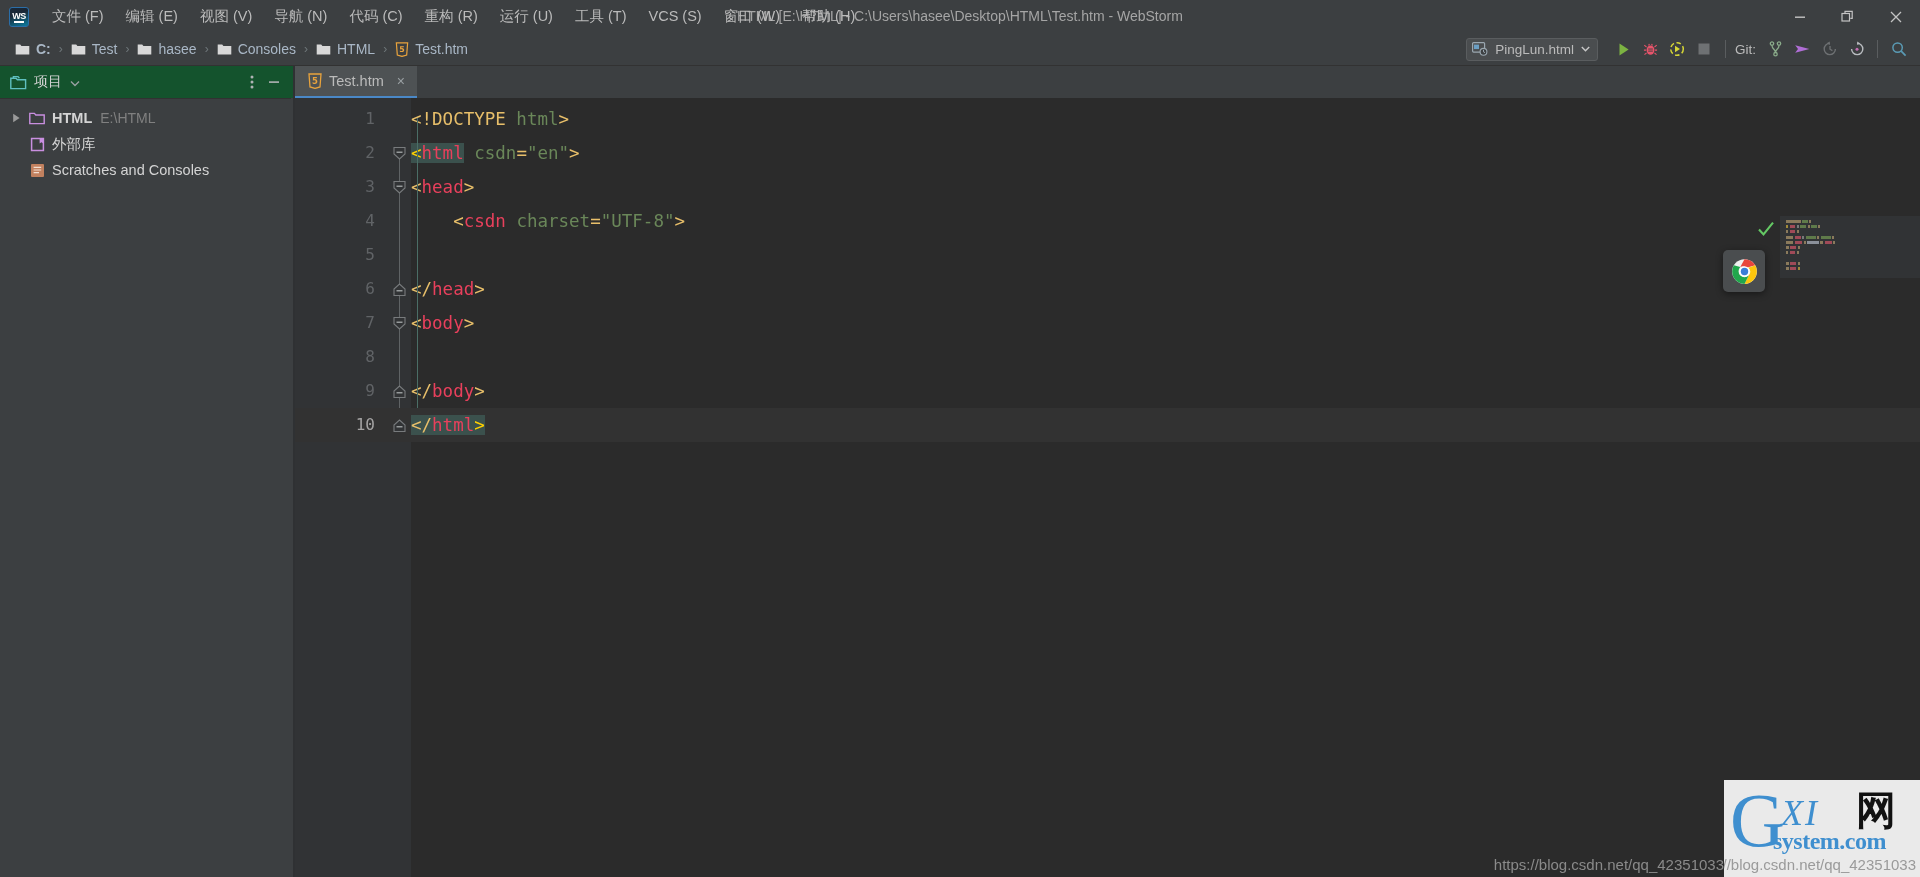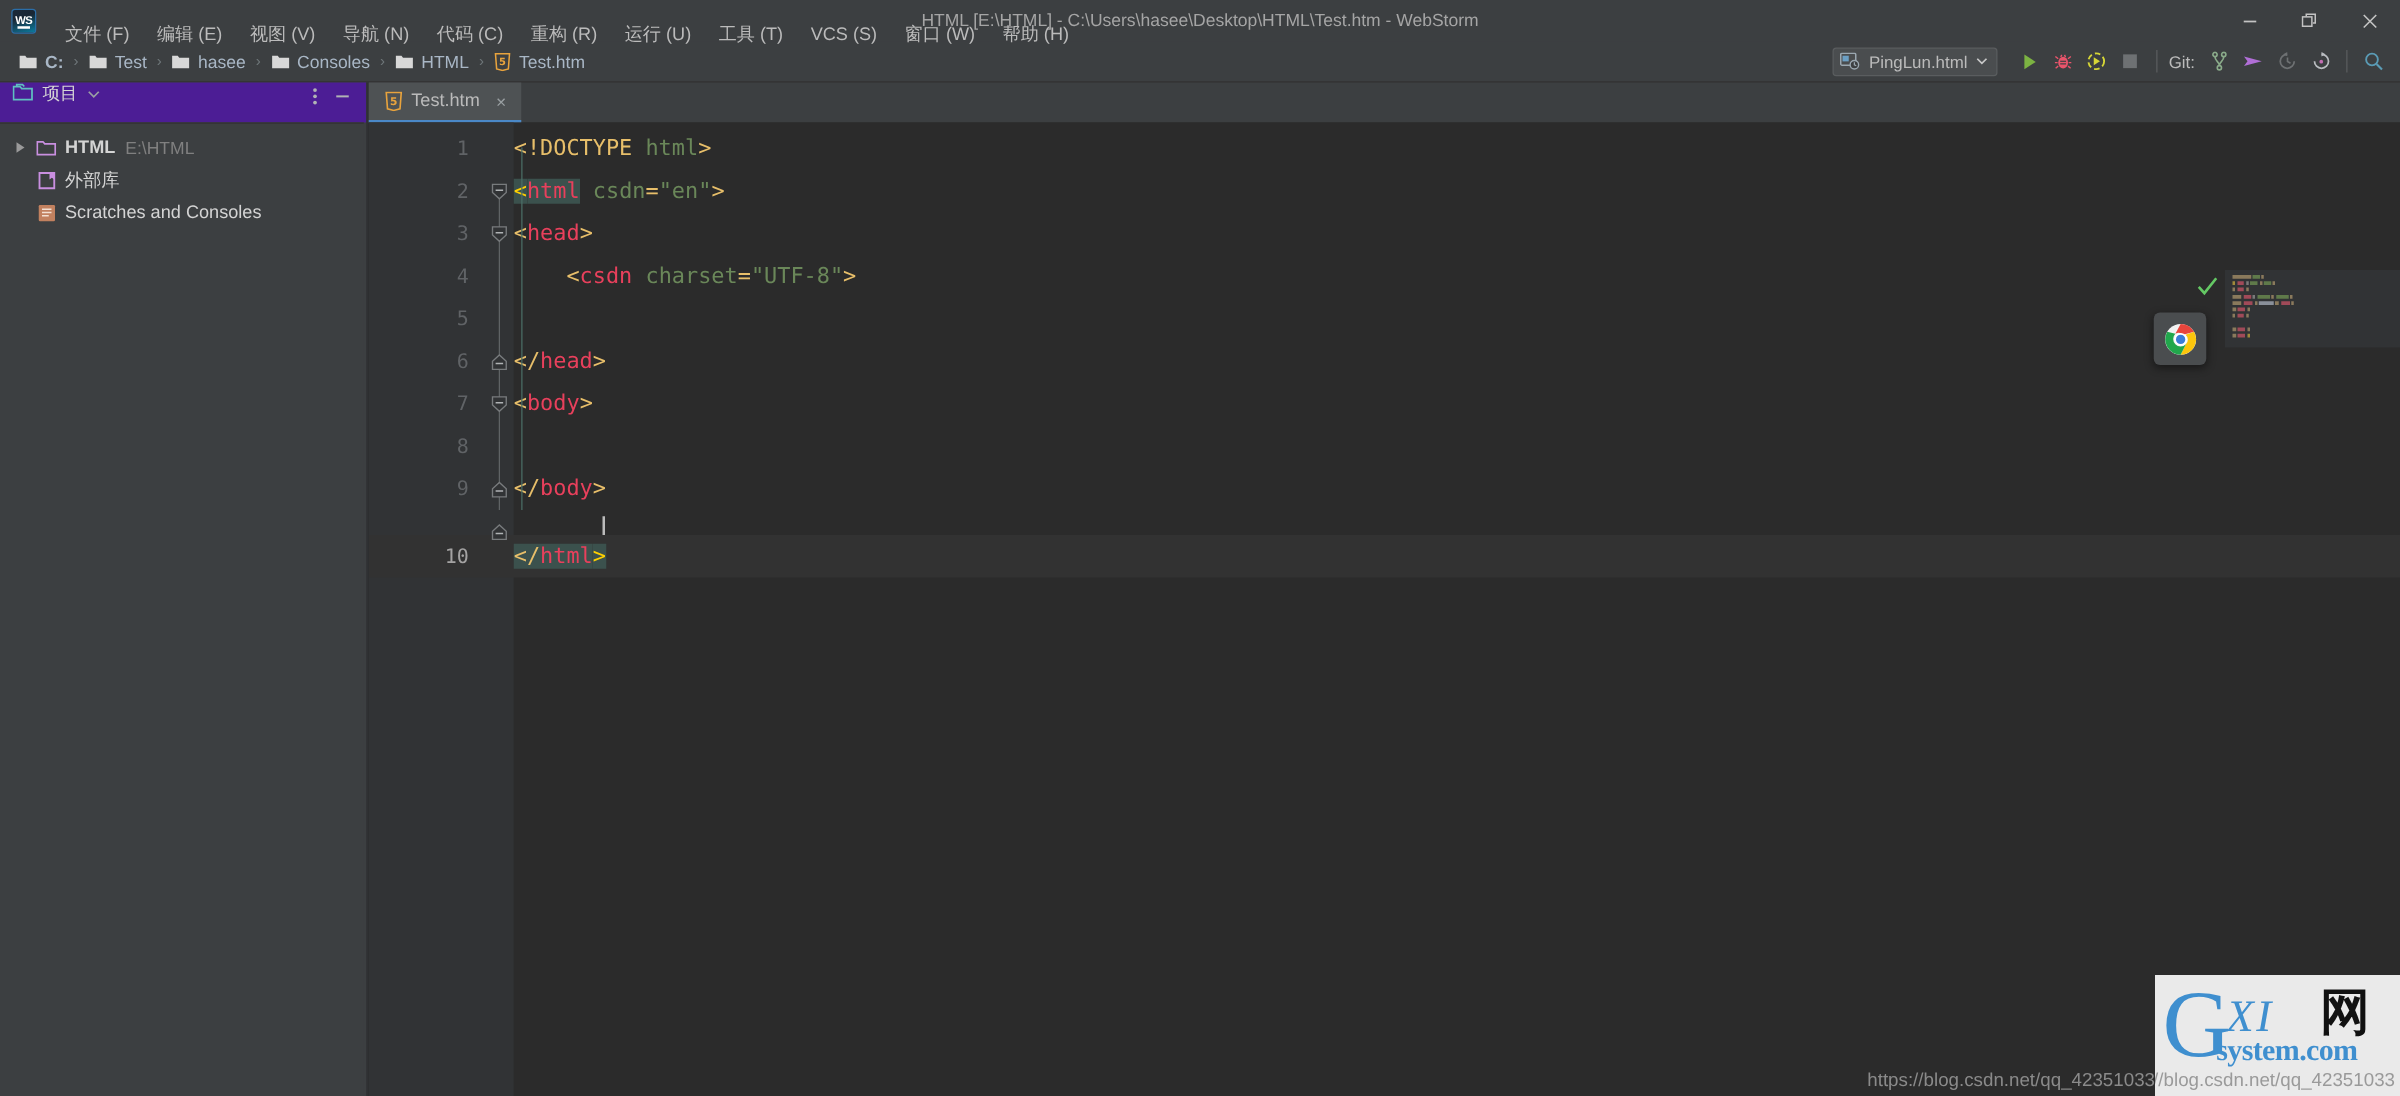--- a/index.html
+++ b/index.html
@@ -33,21 +33,21 @@
     position: absolute; left: 0; right: 0; top: 3px;
     font-size: 9px; font-weight: bold; color: #ffffff;
     text-align: center; letter-spacing: -0.5px; z-index: 2;
     font-family: "Liberation Sans", sans-serif;
   }
   #ws-logo .wsbar {
     position: absolute; left: 4px; right: 4px; bottom: 3px; height: 2px;
     background: #ffffff; z-index: 2;
   }
   .menu-item {
-    color: #bbbbbb; font-size: 14.5px; padding: 12px 11px;
+    color: #bbbbbb; font-size: 14.5px; padding: 0 11px;
     height: 33px; line-height: 33px; white-space: nowrap;
     cursor: default;
   }
   #window-title {
     position: absolute; left: 0; right: 0; top: 0; height: 33px;
     line-height: 33px; text-align: center;
     color: #a5a5a5; font-size: 14px; pointer-events: none;
     white-space: nowrap;
   }
   #win-controls {
@@ -94,22 +94,22 @@
     width: 1px; height: 18px; background: #5a5d5f; margin: 0 7px;
   }
   #git-label { color: #bbbbbb; font-size: 13.5px; margin: 0 6px 0 2px; }
 
   
   #sidebar {
     position: absolute; top: 66px; left: 0; width: 293px; height: 811px;
     background: #3c3f41;
   }
   #proj-header {
-    height: 32px; display: flex; align-items: flex-start;
-    padding: 0 8px 0 10px; background: #4c1d95;
+    height: 32px; display: flex; align-items: center;
+    padding: 0 8px 0 10px; background: #14532d;
   }
   #proj-header .ph-title {
     color: #d4d4d4; font-size: 14px; margin-left: 7px;
   }
   #proj-header .ph-chevron { margin-left: 8px; color: #9aa0a3; }
   #proj-header .ph-spacer { flex: 1; }
   .ph-btn {
     width: 22px; height: 22px; display:flex;
     align-items:center; justify-content:center; border-radius: 3px;
   }
@@ -167,21 +167,21 @@
     position: absolute; left: 93px; top: 0; width: 23px; bottom: 0;
     background: #313335;
   }
   #code-body {
     position: absolute; left: 0; top: 0; right: 0; bottom: 0;
   }
   .code-line {
     position: absolute; left: 0; right: 0; height: 34px;
     font-family: "DejaVu Sans Mono", monospace;
   }
-  .code-line.current { background: #323232; margin-top: 20px; }
+  .code-line.current { background: #323232; }
   .ln {
     position: absolute; left: 0; width: 80px; text-align: right;
     line-height: 34px; font-size: 16px; color: #606366;
     font-family: "DejaVu Sans Mono", monospace;
   }
   .code-line.current .ln { color: #a4a3a3; }
   .code-text {
     position: absolute; left: 116px; line-height: 34px;
     font-size: 17.5px; white-space: pre;
     font-family: "DejaVu Sans Mono", monospace;

